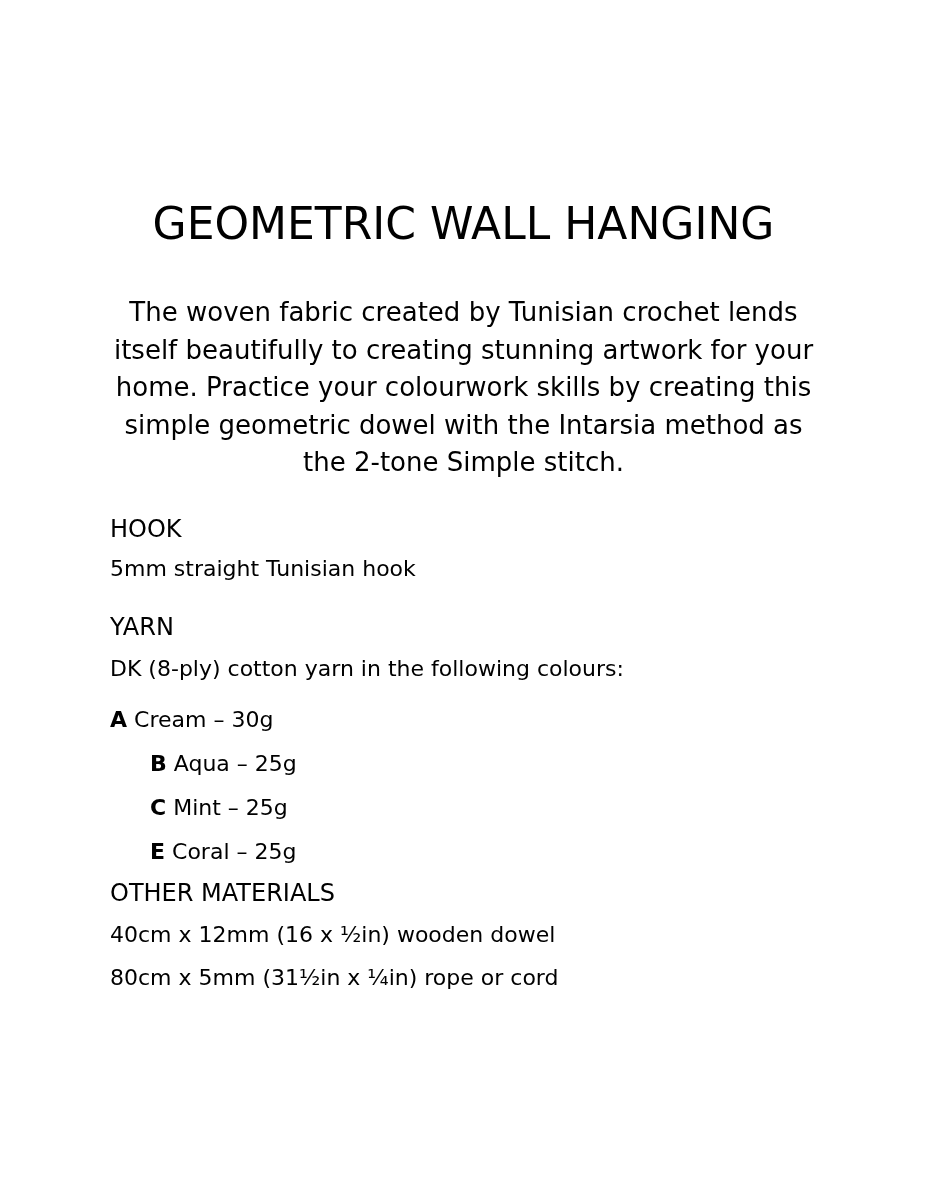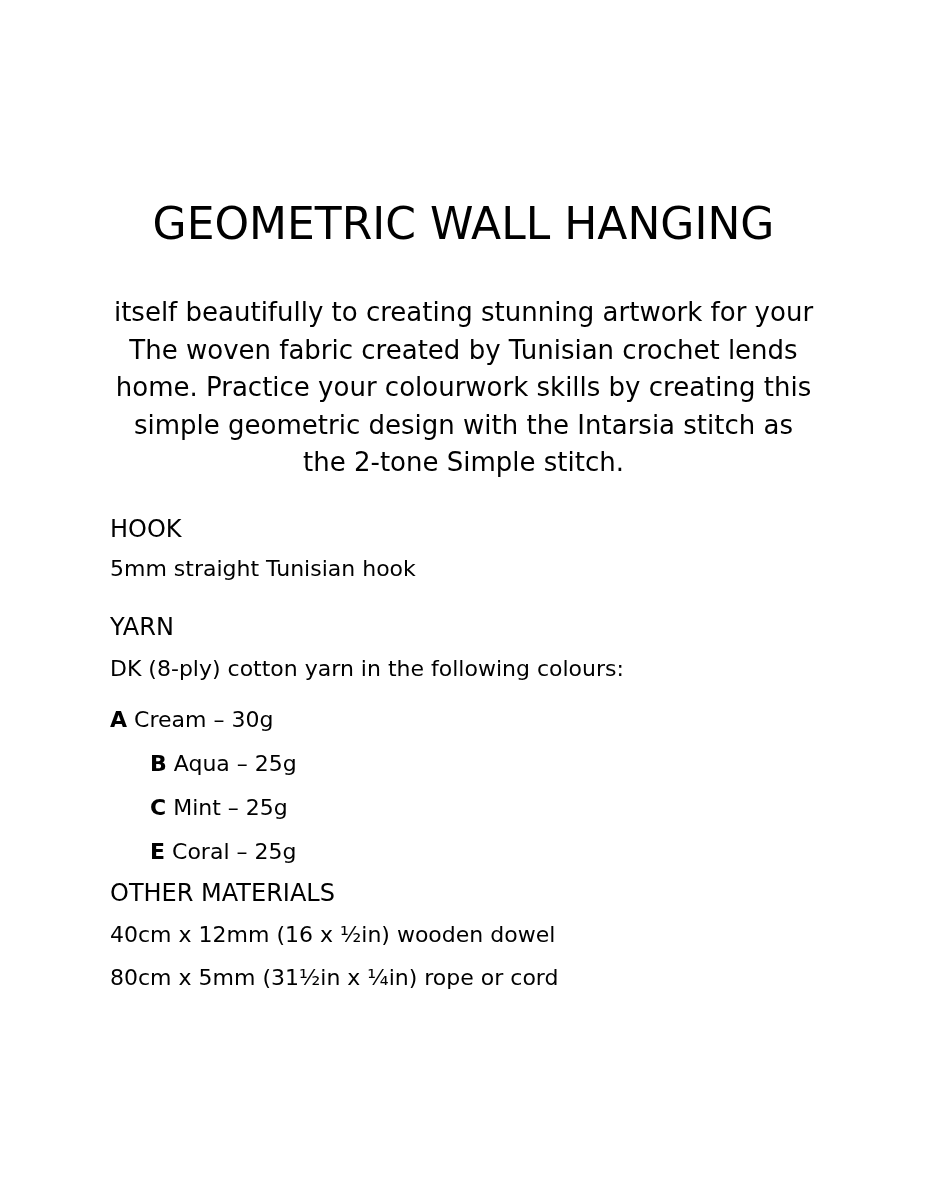--- a/index.html
+++ b/index.html
@@ -58,24 +58,24 @@
   }
 </style>
 </head>
 <body>
 
 <div class="page">
 
   <h1 class="doc-title">GEOMETRIC WALL HANGING</h1>
 
   <div class="intro">
+    <div class="line">The woven fabric created by Tunisian crochet lends</div>
     <div class="line">itself beautifully to creating stunning artwork for your</div>
-    <div class="line">The woven fabric created by Tunisian crochet lends</div>
     <div class="line">home. Practice your colourwork skills by creating this</div>
-    <div class="line">simple geometric design with the Intarsia stitch as</div>
+    <div class="line">simple geometric dowel with the Intarsia method as</div>
     <div class="line">the 2-tone Simple stitch.</div>
   </div>
 
   <div class="section">
     <h2 class="section-heading mt-24">HOOK</h2>
     <div class="body-line mt-8">5mm straight Tunisian hook</div>
   </div>
 
   <div class="section">
     <h2 class="section-heading mt-27">YARN</h2>

